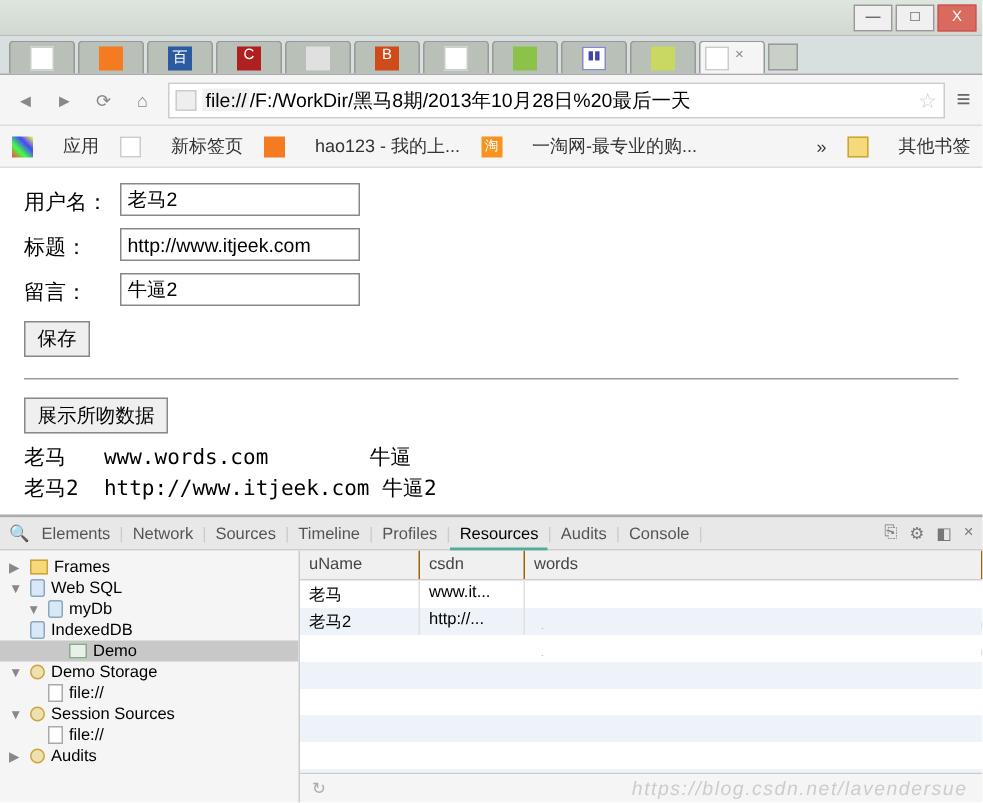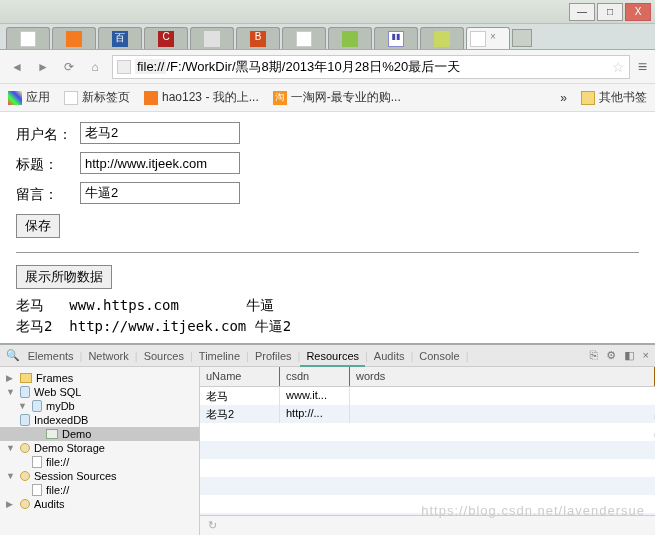--- a/index.html
+++ b/index.html
@@ -22,21 +22,21 @@
 .toolbar { height:34px; background:#f5f5f5; display:flex; align-items:center; padding:0 8px; gap:8px; border-bottom:1px solid #ddd; }
 .navbtn { width:18px; height:18px; color:#888; display:flex; align-items:center; justify-content:center; }
 .addr { flex:1; height:24px; border:1px solid #ccc; background:#fff; display:flex; align-items:center; padding:0 4px; font-size:13px; }
 .addr .doc { width:14px; height:14px; background:#eee; border:1px solid #ccc; margin-right:4px; }
 .addr input { flex:1; border:none; outline:none; font-size:13px; }
 .star { color:#ccc; font-size:14px; margin-left:4px; }
 .menuicon { font-size:16px; color:#666; }
 
 
 .bmbar { height:28px; background:#f5f5f5; display:flex; align-items:center; padding:0 8px; gap:14px; border-bottom:1px solid #ddd; font-size:12px; }
-.bm { display:flex; align-items:center; gap:4px; color:#333; }
+.bm { display:flex; align-items:center; gap:20px; color:#333; }
 .bm .ic { width:14px; height:14px; display:inline-block; }
 .spacer { flex:1; }
 
 
 .page { padding:10px 16px; font-size:14px; }
 .field { display:flex; align-items:flex-end; margin-bottom:8px; }
 .field label { width:64px; }
 .field input { width:160px; height:22px; border:1px solid #888; padding:0 4px; font-size:13px; }
 .btn { border:1px solid #888; background:#efefef; padding:2px 8px; font-size:13px; margin-top:2px; }
 hr { margin:14px 0 10px; border:none; border-top:1px solid #999; }
@@ -61,21 +61,21 @@
 .ic-file { width:10px;height:12px;background:#fff;border:1px solid #aaa; }
 .dt-main { flex:1; display:flex; flex-direction:column; }
 .grid-head { display:flex; height:20px; background:#f0f0f0; border-bottom:1px solid #ccc; font-size:11px; }
 .gh { border-right:1px solid #a16207; padding:3px 6px; color:#444; }
 .gh:nth-child(1){width:80px;} .gh:nth-child(2){width:70px;} .gh:nth-child(3){flex:1;}
 .grid-body { flex:1; overflow:auto; font-size:11px; background:repeating-linear-gradient(#fff 0 18px,#eef3fa 18px 36px); position:relative; }
 .grow { display:flex; height:18px; }
 .gc { border-right:1px solid #e0e0e0; padding:2px 6px; overflow:hidden; text-overflow:ellipsis; white-space:nowrap; }
 .gc:nth-child(1){width:80px;} .gc:nth-child(2){width:70px;} .gc:nth-child(3){flex:1;margin-top:28px;}
 .dt-foot { height:20px; border-top:1px solid #ccc; background:#f5f5f5; display:flex; align-items:center; padding:0 8px; font-size:11px; color:#aaa; }
-.wm { position:absolute; right:10px; bottom:17px; color:#ccc; font-size:13px; letter-spacing:1px; }
+.wm { position:absolute; right:10px; bottom:2px; color:#ccc; font-size:13px; font-style:italic; letter-spacing:1px; }
 </style>
 </head>
 <body>
 
 <div class="titlebar">
   <div class="winbtn">—</div>
   <div class="winbtn">□</div>
   <div class="winbtn close">X</div>
 </div>
 
@@ -166,21 +166,21 @@
     <input value="http://www.itjeek.com" style="">
   </div>
   <div class="field">
     <label>留言：</label>
     <input value="牛逼2" style="">
   </div>
   <button class="btn">保存</button>
   <hr>
   <button class="btn">展示所吻数据</button>
   <div id="datarows" style="margin-top:6px">
-      <div class="datarow">老马   www.https.com        牛逼</div>
+      <div class="datarow">老马   www.words.com        牛逼</div>
       <div class="datarow">老马2  http://www.itjeek.com 牛逼2</div>
     </div>
 </div>
 
 <div class="devtools">
   <div class="dt-tabs">
     <span>🔍</span>
     <span id="dt-tabs-holder"><span class="dt-tab">Elements</span><span style="color: rgb(204, 204, 204);">|</span><span class="dt-tab">Network</span><span style="color: rgb(204, 204, 204);">|</span><span class="dt-tab">Sources</span><span style="color: rgb(204, 204, 204);">|</span><span class="dt-tab">Timeline</span><span style="color: rgb(204, 204, 204);">|</span><span class="dt-tab">Profiles</span><span style="color: rgb(204, 204, 204);">|</span><span class="dt-tab active">Resources</span><span style="color: rgb(204, 204, 204);">|</span><span class="dt-tab">Audits</span><span style="color: rgb(204, 204, 204);">|</span><span class="dt-tab">Console</span><span style="color: rgb(204, 204, 204);">|</span></span>
     <span class="rt">
       <span>⎘</span>

